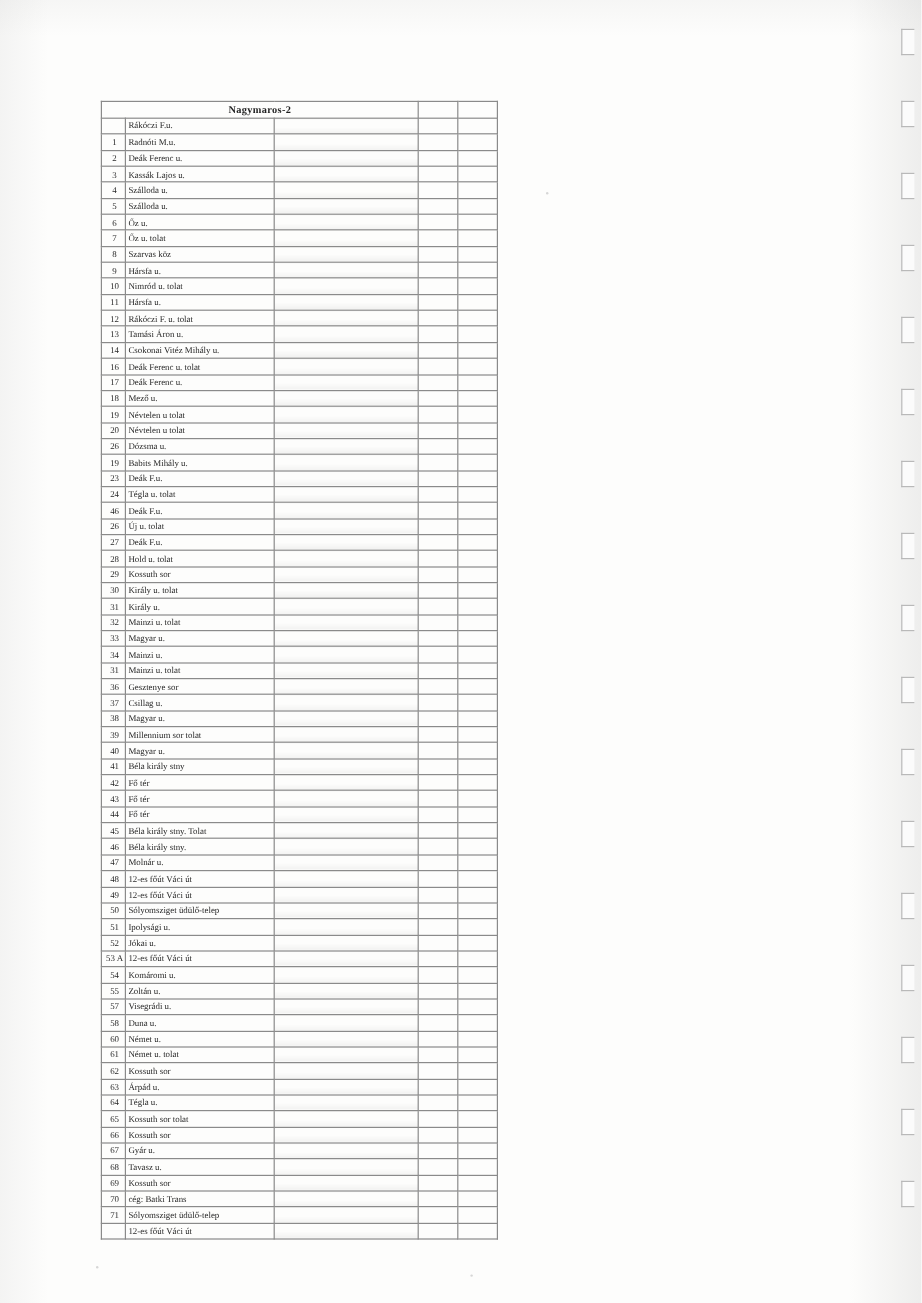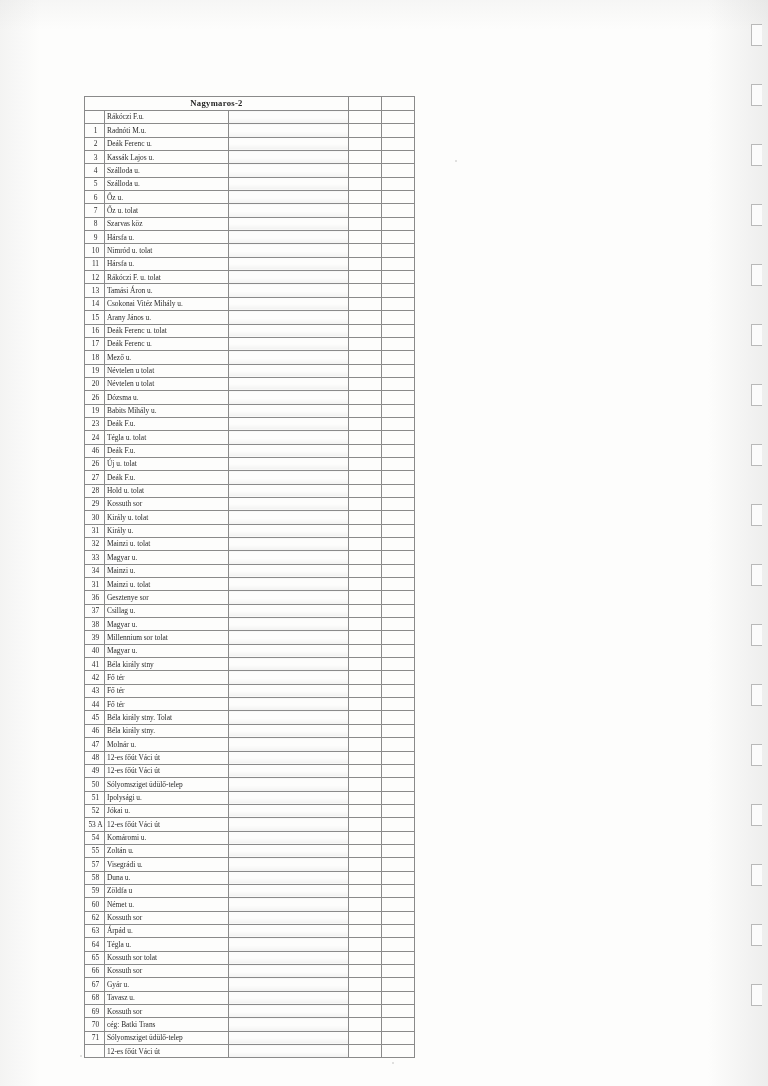--- a/index.html
+++ b/index.html
@@ -44,21 +44,21 @@
     right: 6px;
     width: 10px;
     height: 20px;
     border: 1px solid #b9b9b9;
     border-right: none;
     background: #fbfbfb;
   }
   #table-wrap {
     position: absolute;
     left: 84px;
-    top: 96px;
+    top: 84px;
     width: 330px;
   }
   table.sheet {
     border-collapse: collapse;
     width: 330px;
     table-layout: fixed;
     background: transparent;
   }
   table.sheet td, table.sheet th {
     border: 1px solid #8a8a8a;
@@ -255,27 +255,20 @@
             <td class="blank"></td>
           </tr>
           <tr>
             <td class="num">14</td>
             <td class="name">Csokonai Vitéz Mihály u.</td>
             <td class="blank lined"></td>
             <td class="blank"></td>
             <td class="blank"></td>
           </tr>
           <tr>
-            <td class="num">15</td>
-            <td class="name">Arany János u.</td>
-            <td class="blank lined"></td>
-            <td class="blank"></td>
-            <td class="blank"></td>
-          </tr>
-          <tr>
             <td class="num">16</td>
             <td class="name">Deák Ferenc u. tolat</td>
             <td class="blank lined"></td>
             <td class="blank"></td>
             <td class="blank"></td>
           </tr>
           <tr>
             <td class="num">17</td>
             <td class="name">Deák Ferenc u.</td>
             <td class="blank lined"></td>
@@ -556,29 +549,29 @@
             <td class="blank"></td>
           </tr>
           <tr>
             <td class="num">58</td>
             <td class="name">Duna u.</td>
             <td class="blank lined"></td>
             <td class="blank"></td>
             <td class="blank"></td>
           </tr>
           <tr>
-            <td class="num">59</td>
-            <td class="name">Zöldfa u</td>
-            <td class="blank lined"></td>
-            <td class="blank"></td>
-            <td class="blank"></td>
-          </tr>
-          <tr>
             <td class="num">60</td>
             <td class="name">Német u.</td>
+            <td class="blank lined"></td>
+            <td class="blank"></td>
+            <td class="blank"></td>
+          </tr>
+          <tr>
+            <td class="num">61</td>
+            <td class="name">Német u. tolat</td>
             <td class="blank lined"></td>
             <td class="blank"></td>
             <td class="blank"></td>
           </tr>
           <tr>
             <td class="num">62</td>
             <td class="name">Kossuth sor</td>
             <td class="blank lined"></td>
             <td class="blank"></td>
             <td class="blank"></td>

